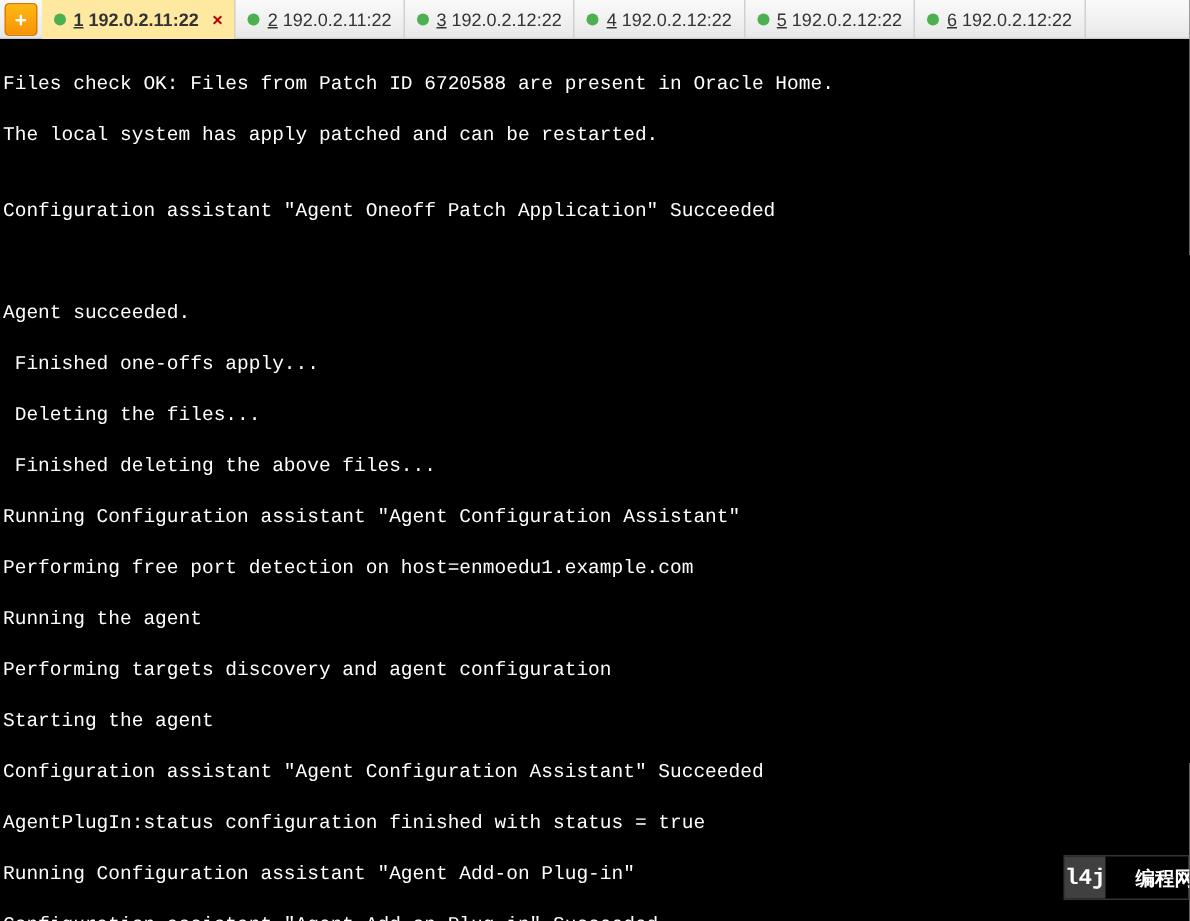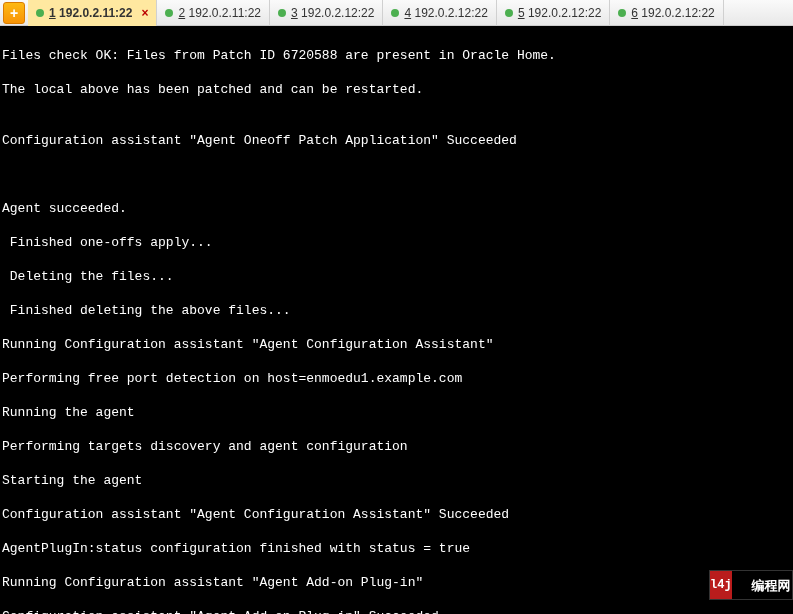--- a/index.html
+++ b/index.html
@@ -82,27 +82,27 @@
       width: 84px;
       height: 30px;
       background: #000;
       display: flex;
       align-items: center;
       border: 1px solid #333;
     }
     .watermark .logo-box {
       width: 28px;
       height: 28px;
-      background: #b91c1c;
+      background: #404040;
       display: flex;
       align-items: center;
       justify-content: center;
       color: #fff;
       font-weight: bold;
-      font-size: 12px;
+      font-size: 15px;
       text-align: right;
     }
     .watermark .logo-text {
       color: #fff;
       font-size: 13px;
       font-weight: bold;
       padding: 0 20px;
       font-family: sans-serif;
     }
   </style>
@@ -136,21 +136,21 @@
   </div>
   <div class="tab">
     <span class="dot"></span>
     <span><span class="num">6</span> <span>192.0.2.12:22</span></span>
   </div>
 </div>
 
 <div class="terminal">
 <span>Files check OK: Files from Patch ID 6720588 are present in Oracle Home.</span>
 <span></span>
-<span>The local above has been patched and can be restarted.</span>
+<span>The local system has apply patched and can be restarted.</span>
 <span></span>
 <span></span>
 <span>Configuration assistant "Agent Oneoff Patch Application" Succeeded</span>
 <span></span>
 <span></span>
 <span></span>
 <span>Agent succeeded.</span>
 <span></span>
 <span> Finished one-offs apply...</span>
 <span></span>

